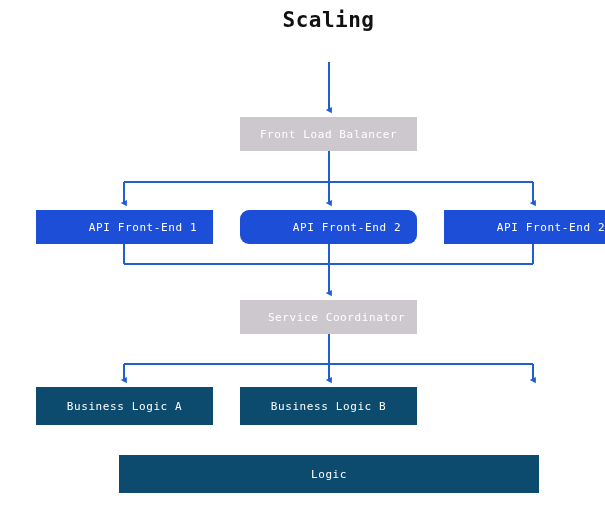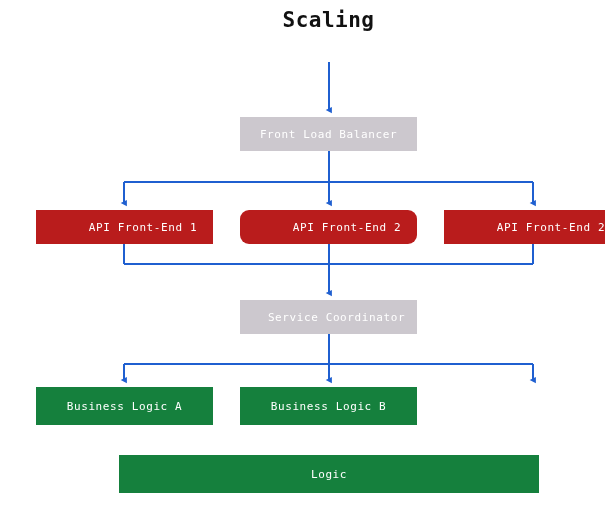--- a/index.html
+++ b/index.html
@@ -48,22 +48,22 @@
     box-sizing: border-box;
     color: #ffffff;
     font-family: "DejaVu Sans Mono", "Liberation Mono", monospace;
     font-size: 11px;
     letter-spacing: 0.6px;
     line-height: 1;
     white-space: nowrap;
     overflow: hidden;
   }
   .node.gray  { background: #ccc8ce; }
-  .node.blue  { background: #b91c1c; padding-left: 37px; }
-  .node.peach { background: #15803d; }
+  .node.blue  { background: #1d4ed8; padding-left: 37px; }
+  .node.peach { background: #0c4a6e; }
 
   
   #node-front-load-balancer { left: 214px; top: 117px; width: 177px; height: 34px; }
   
   #node-api-1 { left: 10px;  top: 210px; width: 177px; height: 34px; }
   #node-api-2 { left: 214px; top: 210px; width: 177px; height: 34px; border-radius: 9px; }
   #node-api-3 { left: 418px; top: 210px; width: 177px; height: 34px; }
   
   #node-service-coordinator { left: 214px; top: 300px; width: 177px; height: 34px; padding-left: 16px; }
   

